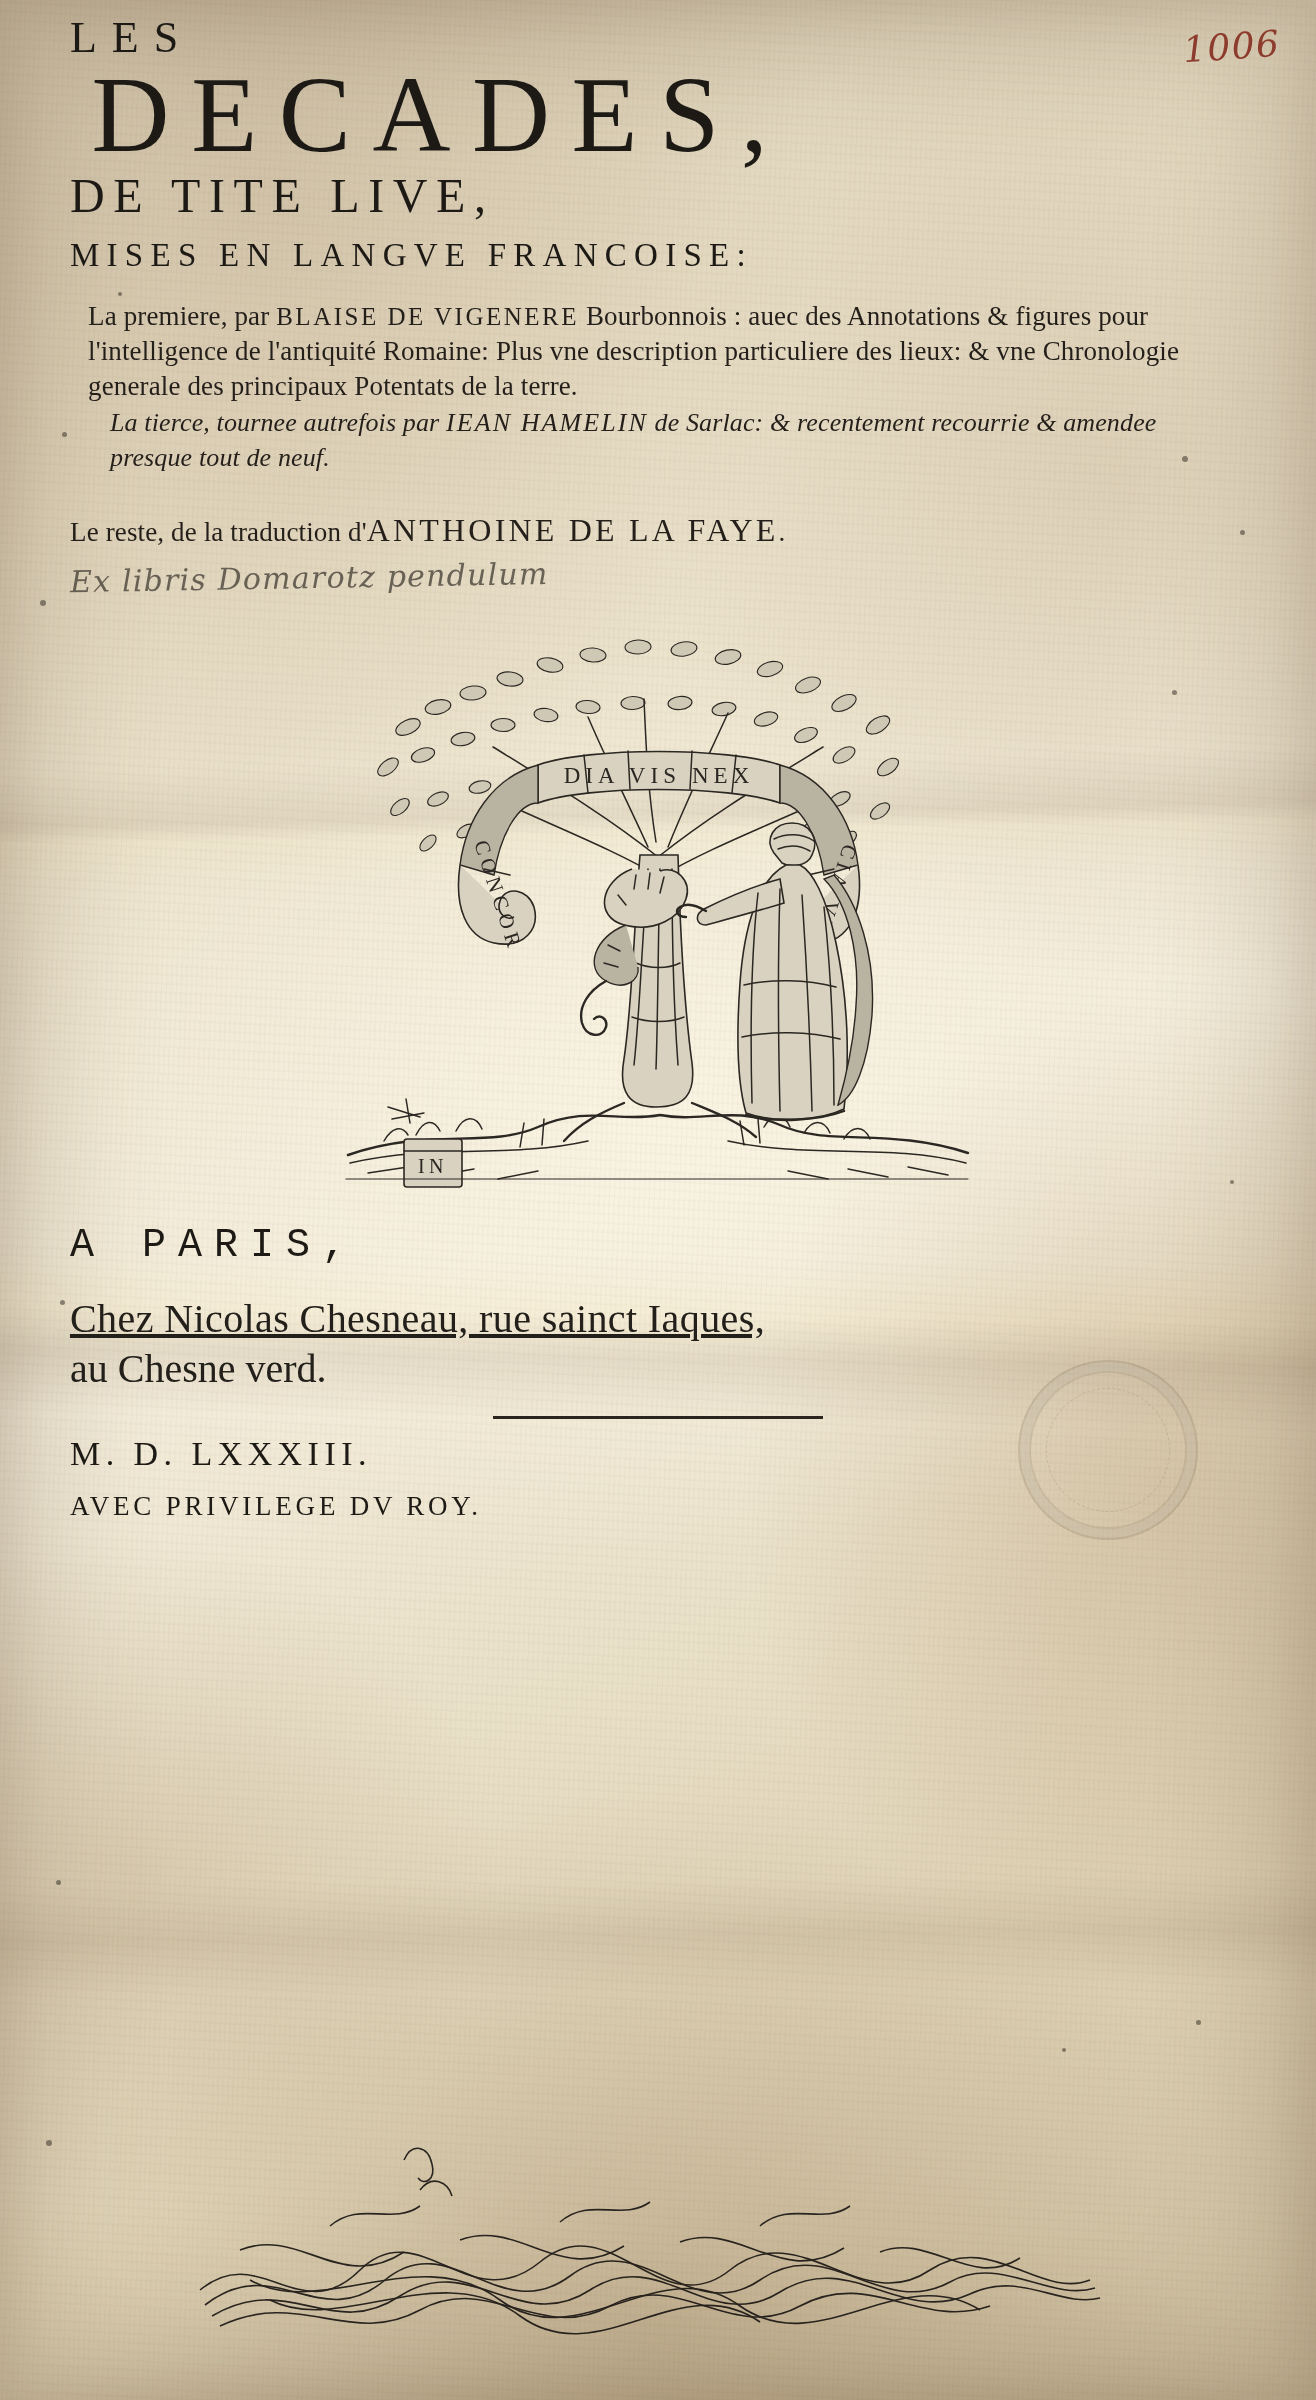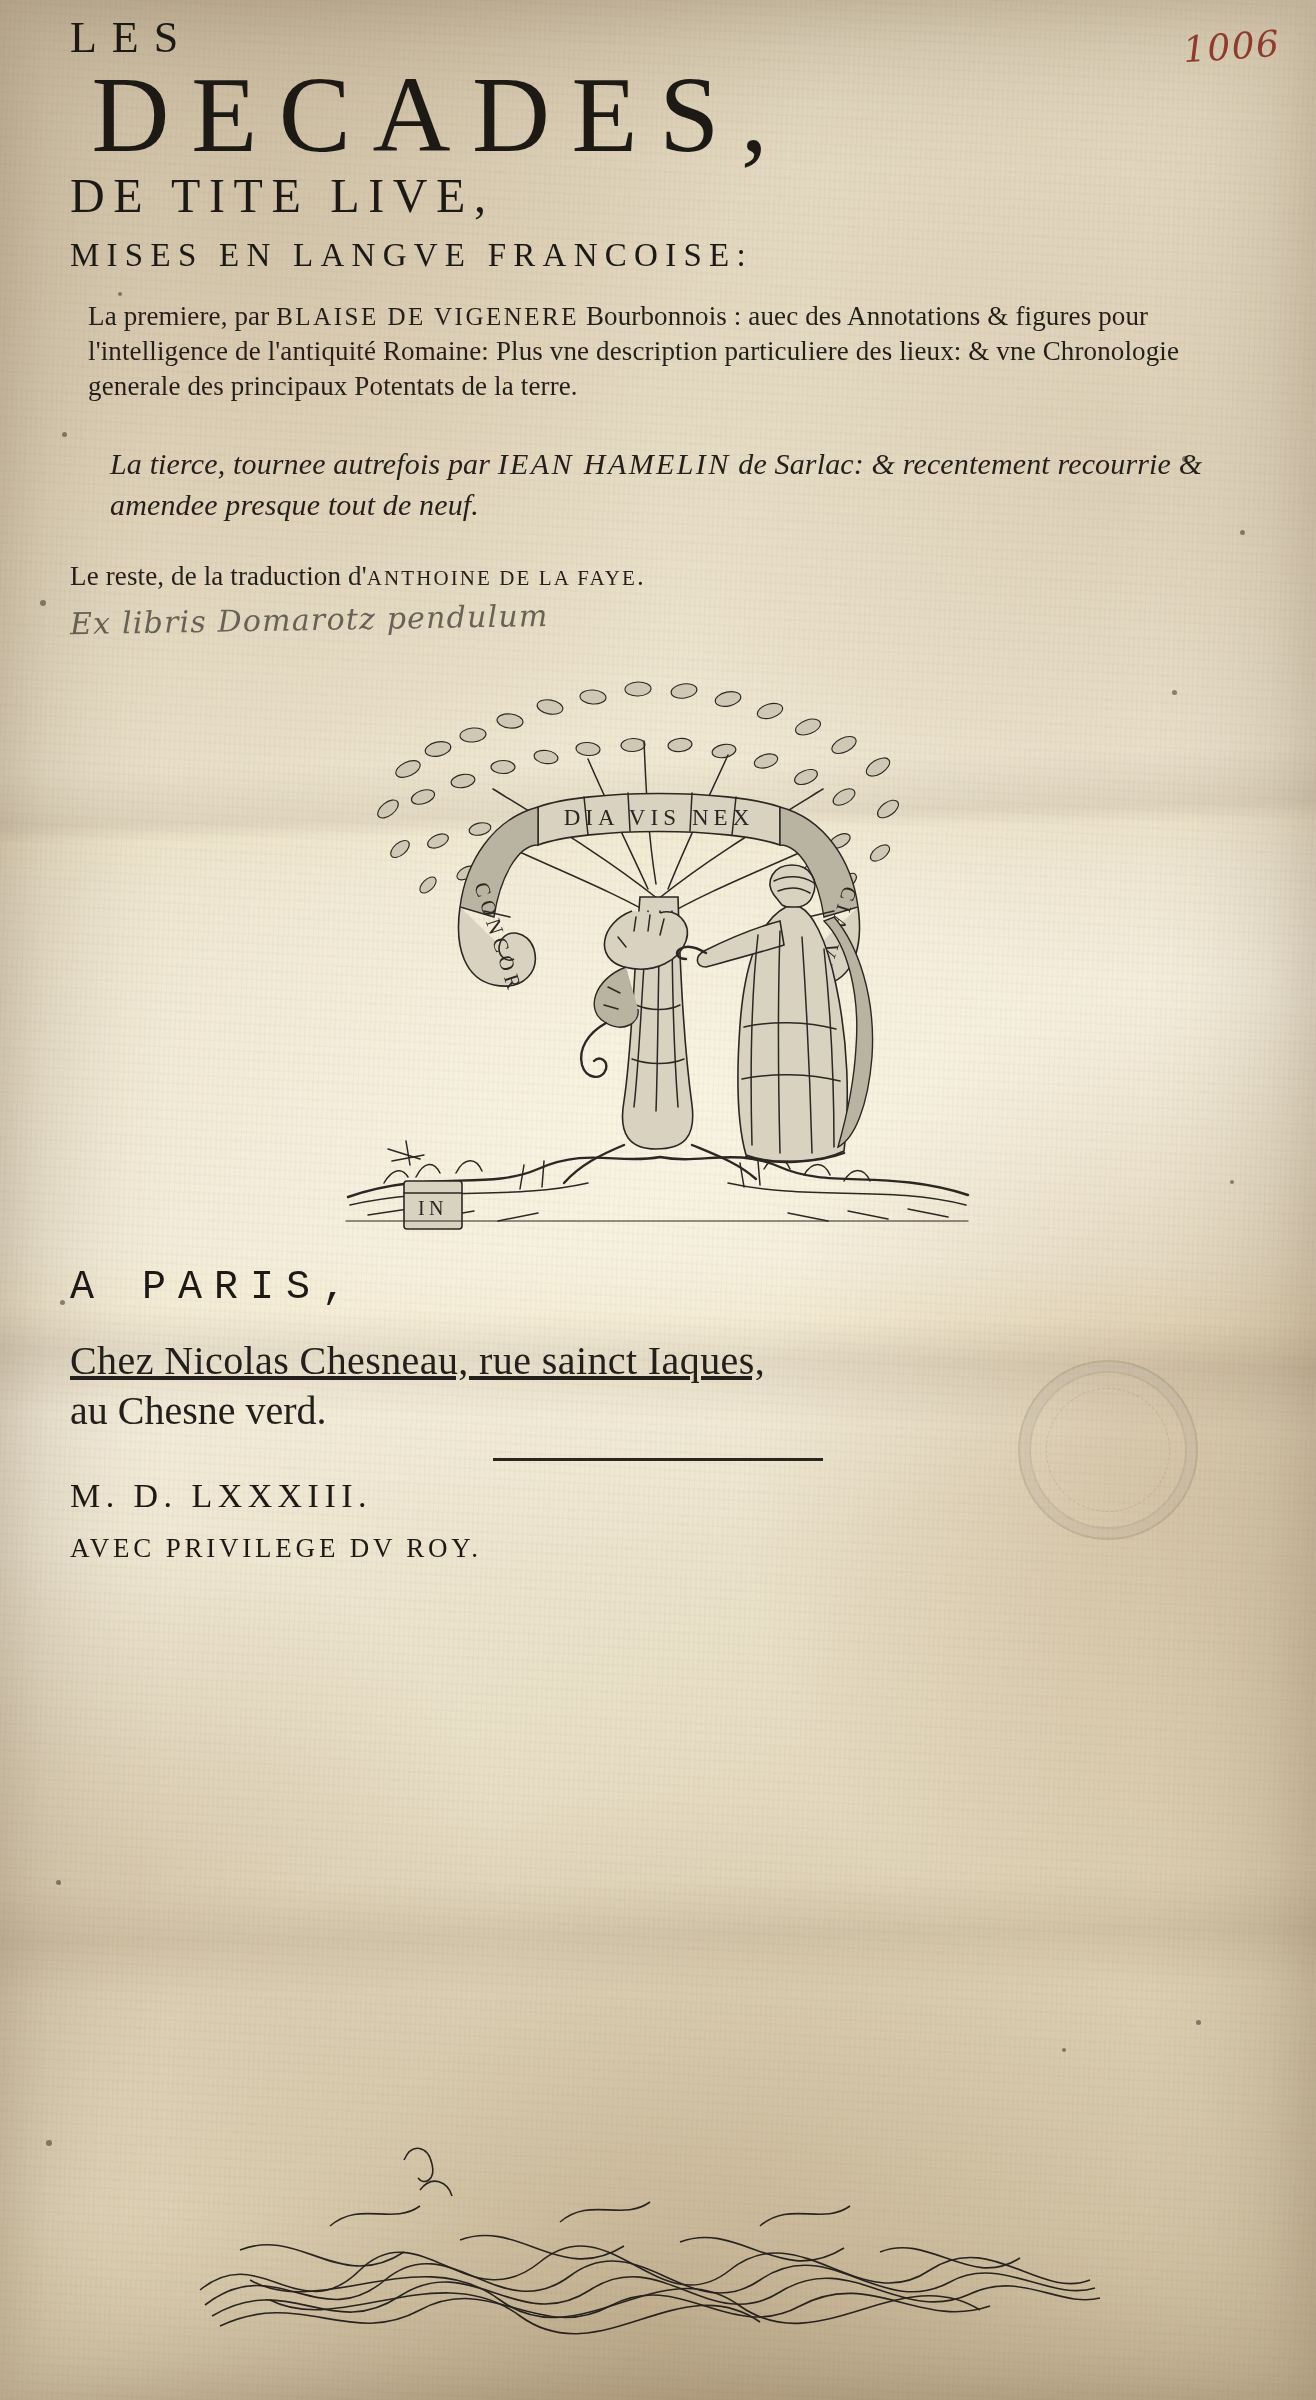--- a/index.html
+++ b/index.html
@@ -107,33 +107,32 @@
     color: #241f1a;
     letter-spacing: .005em;
   }
   .para-1 {
     margin-top: 26px;
     padding: 0 18px;
   }
   .para-1 .sc { font-variant: small-caps; letter-spacing: .10em; font-size: 25px; }
 
   .para-2 {
-    margin-top: 38px;
     font-style: italic;
-    font-size: 30px;
+    font-size: 26px;
     line-height: 1.38;
     padding: 0 40px;
   }
   .para-2 .sc { font-variant: small-caps; letter-spacing: .08em; font-style: italic; }
 
   .para-3 {
     margin-top: 34px;
     font-size: 27px;
   }
-  .para-3 .sc { font-variant: small-caps; letter-spacing: .10em; font-size: 21px; }
+  .para-3 .sc { font-variant: small-caps; letter-spacing: .10em; font-size: 32px; }
 
   
   .exlibris {
     margin-top: 2px;
     font-family: "DejaVu Serif", serif;
     font-style: italic;
     font-size: 30px;
     letter-spacing: .04em;
     color: #3a352d;
     opacity: .72;

